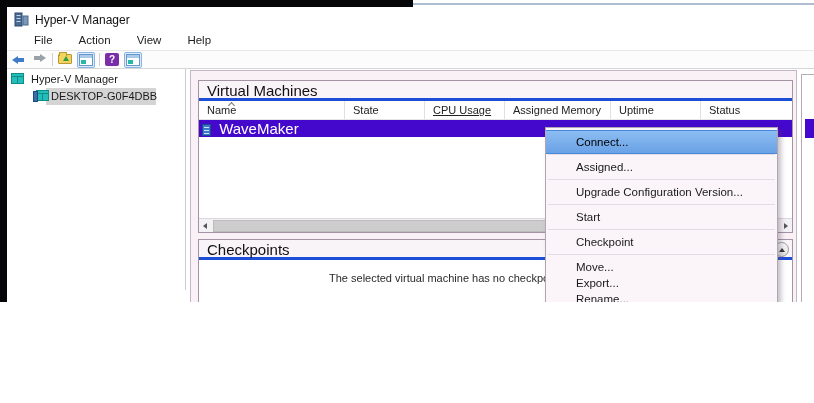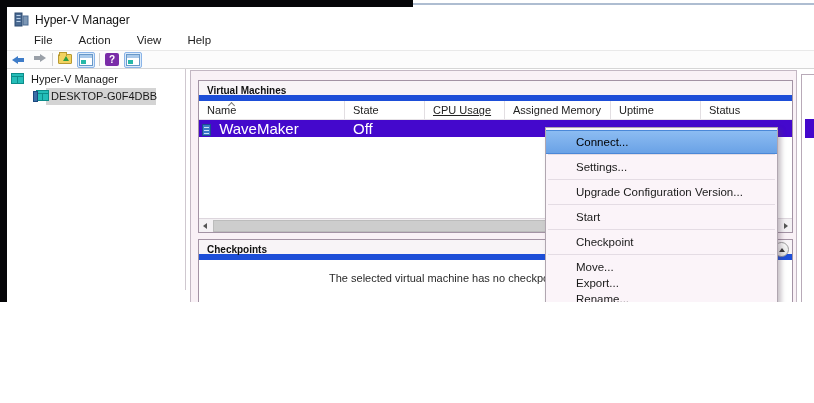--- a/index.html
+++ b/index.html
@@ -43,21 +43,21 @@
   .tree-ico { position:absolute; top:2px; width:16px; height:13px; }
   .win-teal { position:absolute; width:13px; height:11px; background:#25bdb8; border:1px solid #0c8d8a; }
   .win-teal::before { content:""; position:absolute; left:0; top:2px; width:11px; height:1px; background:#0c8d8a; }
   .win-teal::after { content:""; position:absolute; left:5px; top:2px; width:1px; height:7px; background:#0c8d8a; }
   .srv-blue { position:absolute; left:-4px; top:1px; width:5px; height:11px; background:#3a6ea8; border:1px solid #1c4a80; }
   .host-hl { position:absolute; left:39px; top:0; width:110px; height:17px; background:#d4d4d4; }
 
   
   .outer { position:absolute; left:190px; top:70px; width:607px; height:326px; border:1px solid #c3b7c3; background:#f9f1f6; }
   .panel { position:absolute; left:7px; width:595px; background:#fff; border:1px solid #a393a4; }
-  .panel-head { height:20px; line-height:20px; background:#f8f4f7; border-bottom:6px solid #1d4ed8; font-weight:bold; font-size:10px; padding-left:8px; color:#111; }
+  .panel-head { height:20px; line-height:20px; background:#f8f4f7; border-bottom:3px solid #1d4ed8; font-weight:normal; font-size:15px; padding-left:8px; color:#111; }
 
   
   .thead { display:flex; height:19px; border-bottom:1px solid #e6e2e6; }
   .th { position:relative; line-height:19px; padding-left:8px; font-size:11px; color:#222; border-right:1px solid #e2dee2; }
   .sort-caret { position:absolute; left:30px; top:2px; width:5px; height:5px; border-left:1px solid #777; border-top:1px solid #777; transform:rotate(45deg); }
   .vm-row { display:flex; height:17px; background:#4408cc; color:#fff; }
   .td { line-height:17px; padding-left:8px; font-size:15px; white-space:nowrap; }
   .vm-ico { position:relative; top:2px; left:3px; width:9px; height:12px; background:#3a78c8; border:1px solid #1c4a90; display:inline-block; }
   .vm-ico::before { content:""; position:absolute; left:1px; top:2px; width:5px; height:1px; background:#cfe2f8; box-shadow:0 3px 0 #cfe2f8, 0 6px 0 #cfe2f8; }
 
@@ -169,21 +169,20 @@
         <div class="th" style="width:80px;text-decoration:underline;">CPU Usage</div>
         <div class="th" style="width:106px;">Assigned Memory</div>
         <div class="th" style="width:90px;">Uptime</div>
         <div class="th" style="width:91px; border-right:none;">Status</div>
       </div>
       <div class="vm-row">
         <div class="td" style="width:146px; padding-left:0;">
           <span class="vm-ico"></span>
           <span style="margin-left:7px;">WaveMaker</span>
         </div>
-        <div class="td" style="width:80px;">Off</div>
         <div class="td" style="width:80px;"></div>
         <div class="td" style="width:106px;"></div>
         <div class="td" style="width:90px;"></div>
         <div class="td" style="width:91px;"></div>
       </div>
       <div class="hscroll">
         <div class="hs-btn" style="left:0;">
             <span class="tri-l"></span>
           </div>
         <div class="hs-thumb"></div>
@@ -204,21 +203,21 @@
   </div>
 
   <div class="sliver">
     <div class="p1"></div>
     <div class="p2"></div>
   </div>
 
   <div class="cmenu">
     <div class="cm-item hl">Connect...</div>
     <div class="cm-sep"></div>
-    <div class="cm-item">Settings...</div>
+    <div class="cm-item">Assigned...</div>
     <div class="cm-sep"></div>
     <div class="cm-item">Upgrade Configuration Version...</div>
     <div class="cm-sep"></div>
     <div class="cm-item">Start</div>
     <div class="cm-sep"></div>
     <div class="cm-item">Checkpoint</div>
     <div class="cm-sep"></div>
     <div class="cm-item tight" style="padding-top:4px;">Move...</div>
     <div class="cm-item tight">Export...</div>
     <div class="cm-item tight">Rename...</div>

